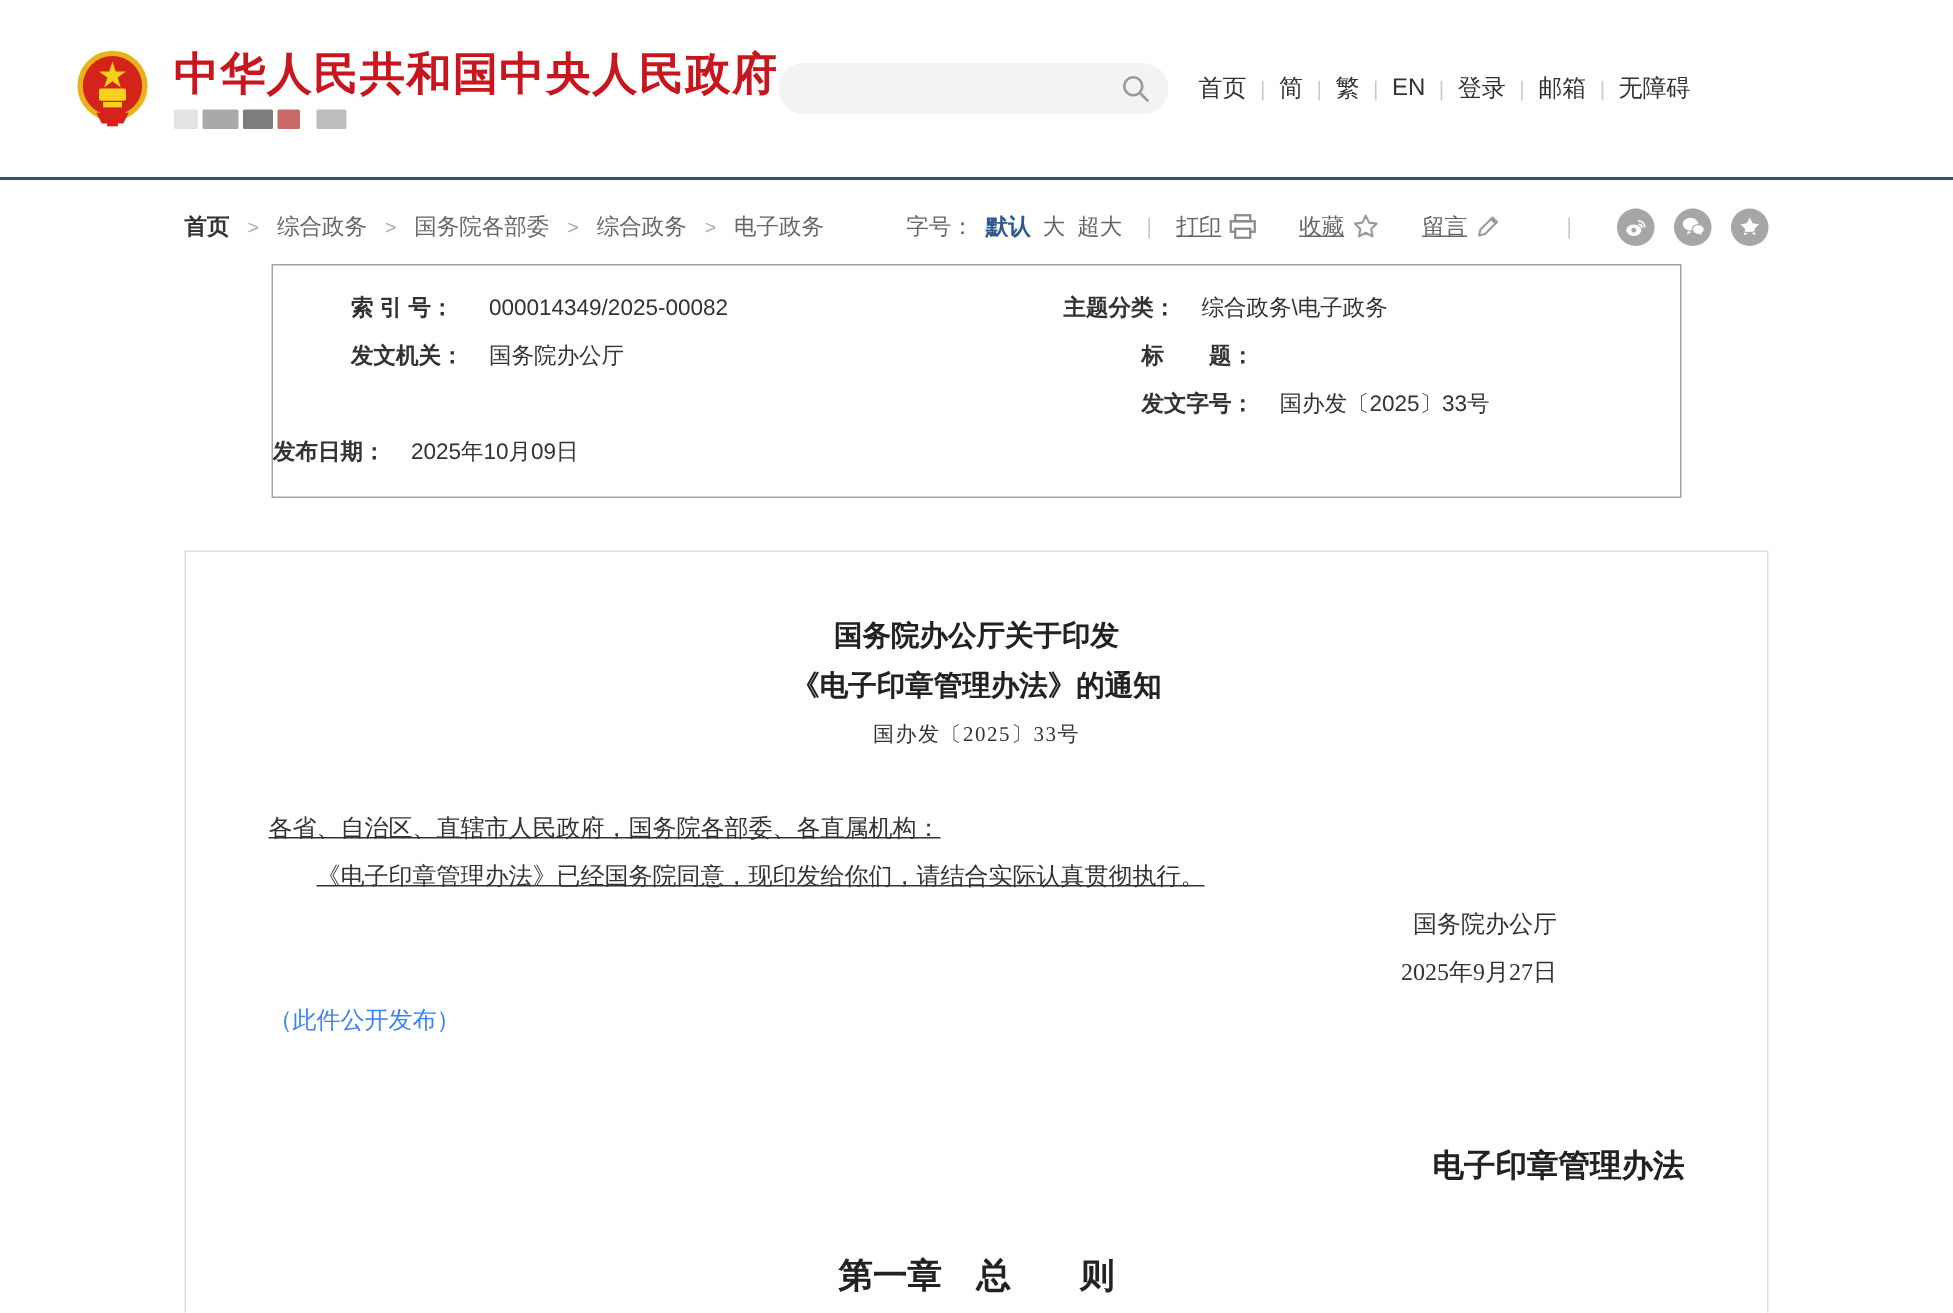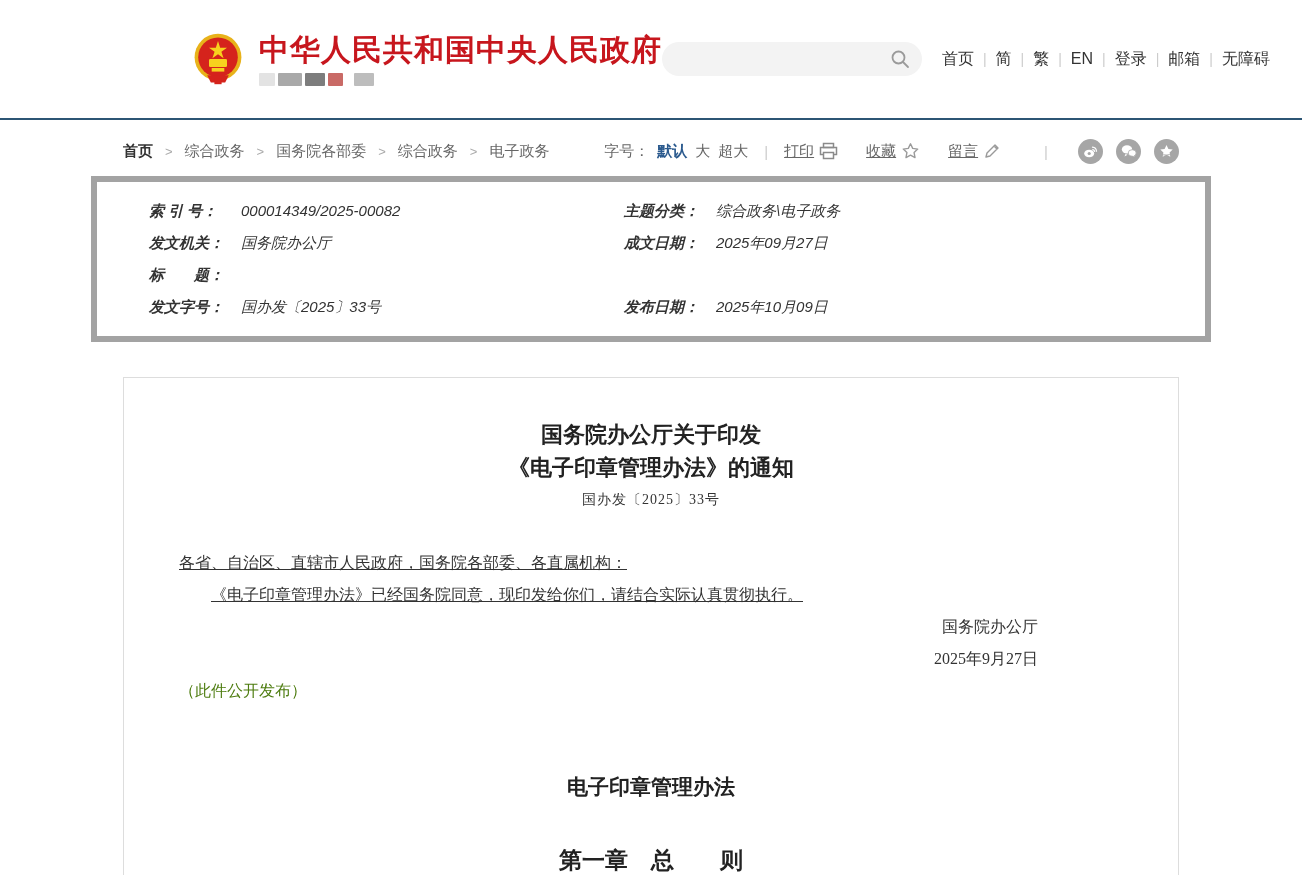--- a/index.html
+++ b/index.html
@@ -1,21 +1,21 @@
 <!DOCTYPE html>
 <html><head>
 <meta charset="utf-8">
 <style>
   * { margin:0; padding:0; box-sizing:border-box; }
   html,body { width:1302px; height:875px; overflow:hidden; background:#fff;
     font-family:"Liberation Sans","DejaVu Sans",sans-serif; color:#333; }
 
   
   .header { height:118px; display:flex; align-items:center;
-    justify-content:flex-end; padding:0 32px 0 48px; background:#fff; }
+    justify-content:flex-start; padding:0 32px 0 48px; background:#fff; }
   .brand { display:flex; align-items:center; }
   .emblem { width:54px; height:54px; margin-right:14px; flex:0 0 auto; }
   .brand-text .site-title { font-size:30px; font-weight:bold; color:#c7161d;
     letter-spacing:1px; line-height:34px; }
   .redacted { margin-top:6px; height:13px; display:flex; gap:3px; }
   .redacted i { display:inline-block; height:13px; border-radius:1px; }
   .rb1{width:16px;background:#e3e3e3;} .rb2{width:24px;background:#a9a9a9;}
   .rb3{width:20px;background:#7d7d7d;} .rb4{width:15px;background:#c96a66;}
   .rb5{width:20px;background:#bdbdbd;margin-left:8px;}
   .header-right { display:flex; align-items:center; }
@@ -42,42 +42,42 @@
   .fs-opt.active { color:#2b5a8e; font-weight:bold; }
   .bar-sep { color:#ccc; margin:0 16px; }
   .tool-btn { display:flex; align-items:center; color:#666; cursor:pointer; margin-right:28px;text-decoration:underline; }
   .tool-btn:last-child { margin-right:0; }
   .tool-btn svg { margin-left:5px; }
   .share { display:flex; align-items:center; margin-left:14px; gap:13px; }
   .share .circ { width:25px; height:25px; border-radius:50%; background:#a6a6a6;
     display:flex; align-items:center; justify-content:center; cursor:pointer; }
 
   
-  .meta-box { width:1120px; margin:12px auto 0; border:6px solid #a3a3a3;
-    padding:13px 0 13px 0;font-style:italic; }
+  .meta-box { width:940px; margin:12px auto 0; border:1px solid #a3a3a3;
+    padding:13px 0 13px 0; }
   .meta-grid { display:grid; grid-template-columns:527px 1fr; }
   .meta-row { display:flex; line-height:32px; font-size:15px; padding-left:52px; }
   .meta-row.right { padding-left:0; }
   .meta-label { font-weight:bold; color:#333; width:92px; flex:0 0 auto; }
   .meta-value { color:#333; }
 
   
   .doc-box { width:1056px; margin:35px auto 0; border:1px solid #ddd;
     height:620px; padding:40px 55px 0 55px;
     font-family:"Liberation Serif","DejaVu Serif",serif; }
-  .doc-title { text-align:center; font-size:22px; font-weight:bold;
+  .doc-title { text-align:center; font-size:19px; font-weight:bold;
     line-height:33px; color:#222; }
   .doc-number { text-align:center; font-size:14px; color:#333; margin-top:7px;
     letter-spacing:1px; }
   .doc-body { font-size:16px; line-height:32px; color:#333; margin-top:38px;text-decoration:underline; }
   .para-indent { text-indent:2em; }
   .sig-block { text-align:right; padding-right:85px; font-size:16px;
     line-height:32px; color:#333; }
-  .public-note { font-size:16px; line-height:32px; color:#4d7c0f; }
-  .doc-section-title { text-align:center; font-size:21px; font-weight:bold;
+  .public-note { font-size:16px; line-height:32px; color:#3b82f6; }
+  .doc-section-title { text-align:right; font-size:21px; font-weight:bold;
     color:#222; margin-top:66px; }
   .doc-chapter-title { text-align:center; font-size:23px; font-weight:bold;
     color:#222; margin-top:44px; }
 </style>
 </head>
 <body>
 
 <div class="header">
   <div class="brand">
     <svg class="emblem" viewBox="0 0 60 60">
@@ -208,24 +208,20 @@
     </div>
     <div class="meta-row right">
       <span class="meta-label">主题分类：</span>
       <span class="meta-value">综合政务\电子政务</span>
     </div>
 
     <div class="meta-row">
       <span class="meta-label">发文机关：</span>
       <span class="meta-value">国务院办公厅</span>
     </div>
-    <div class="meta-row right">
-      <span class="meta-label">成文日期：</span>
-      <span class="meta-value">2025年09月27日</span>
-    </div>
 
     <div class="meta-row">
       <span class="meta-label">标　　题：</span>
     </div>
     <div class="meta-row right"></div>
 
     <div class="meta-row">
       <span class="meta-label">发文字号：</span>
       <span class="meta-value">国办发〔2025〕33号</span>
     </div>

